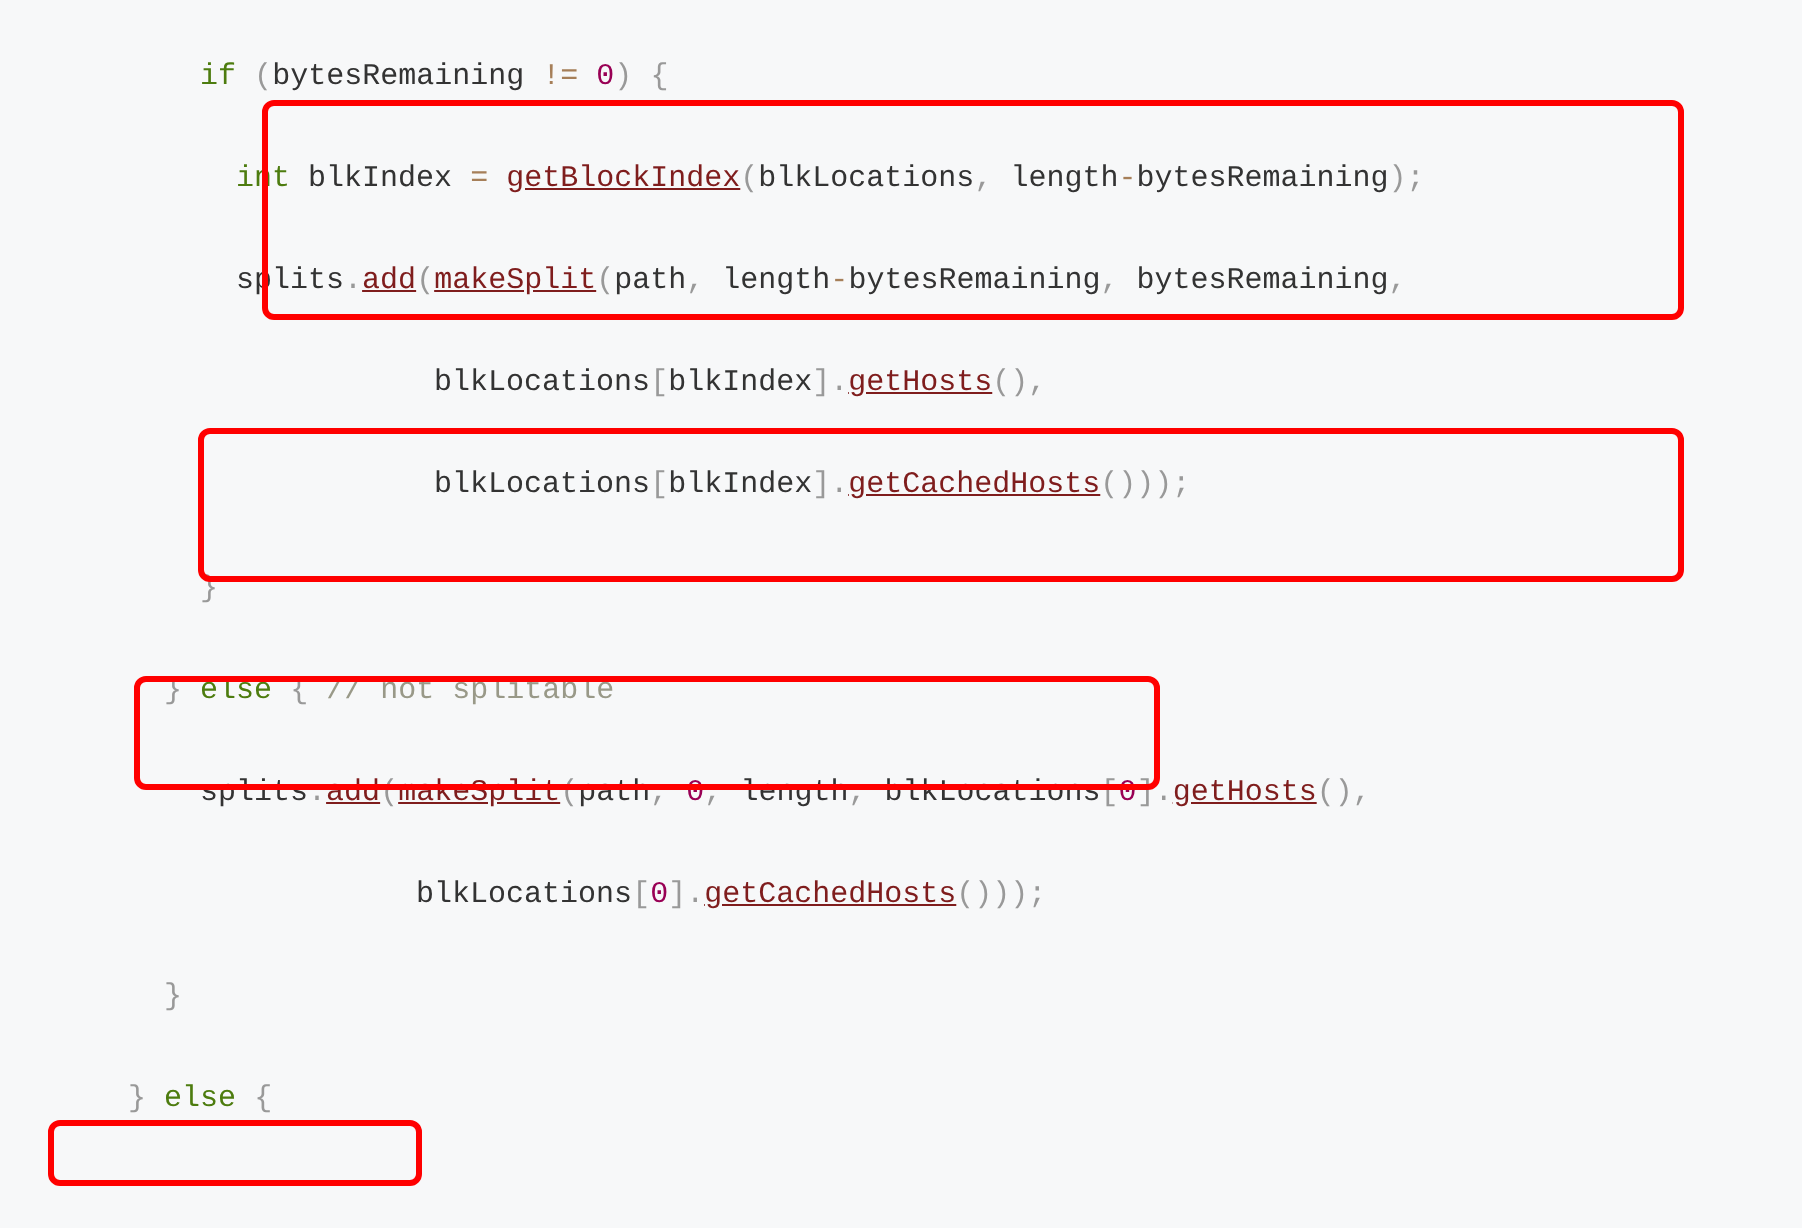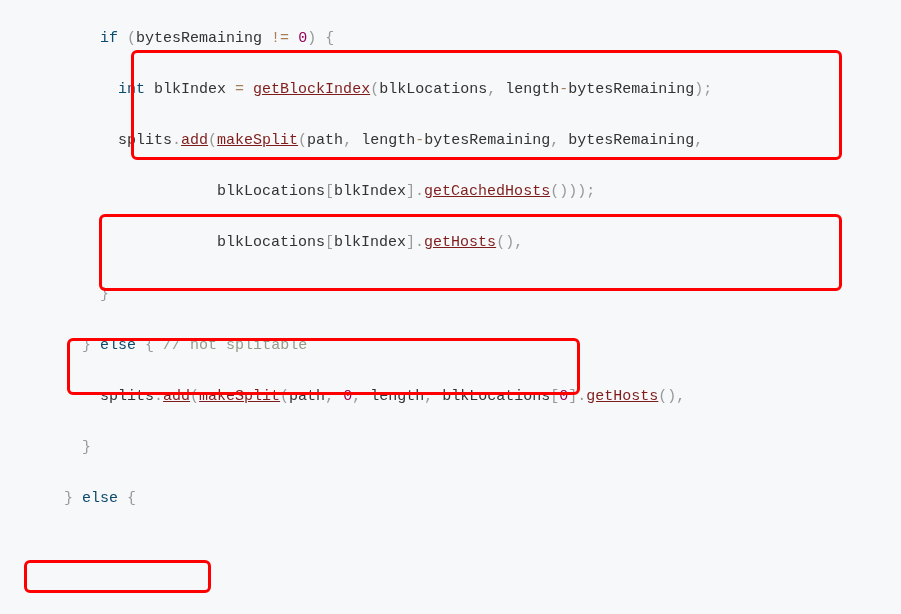--- a/index.html
+++ b/index.html
@@ -11,21 +11,21 @@
     line-height: 25.6px;
     color: #333;
     width: 901px;
     overflow: hidden;
   }
   .code-container {
     padding: 0 0 6px 28px;
     position: relative;
     white-space: pre;
   }
-  .tok-keyword { color: #0c4a6e; }
+  .tok-keyword { color: #4d7c0f; }
   .tok-number  { color: #990055; }
   .tok-comment { color: #999988; }
   .tok-func    { color: #7f1d1d; text-decoration: underline; }
   .tok-plain   { color: #333; text-align: right; }
   .tok-punct   { color: #999999; }
   .tok-op      { color: #a67f59; }
 
   .hl {
     position: absolute;
     border: 3px solid #ff0000;
@@ -38,25 +38,26 @@
   .hl-box3 { left: 67px;  top: 338px; width: 513px; height: 57px; }
   .hl-box4 { left: 24px;  top: 560px; width: 187px; height: 33px; }
 </style>
 </head>
 <body>
 
 <div class="code-container">
 <div><span class="tok-plain">        </span><span class="tok-keyword">if</span><span class="tok-plain"> </span><span class="tok-punct">(</span><span class="tok-plain">bytesRemaining</span><span class="tok-plain"> </span><span class="tok-op">!=</span><span class="tok-plain"> </span><span class="tok-number">0</span><span class="tok-punct">)</span><span class="tok-plain"> </span><span class="tok-punct">{</span></div>
 <div><span class="tok-plain">          </span><span class="tok-keyword">int</span><span class="tok-plain"> </span><span class="tok-plain">blkIndex</span><span class="tok-plain"> </span><span class="tok-op">=</span><span class="tok-plain"> </span><span class="tok-func">getBlockIndex</span><span class="tok-punct">(</span><span class="tok-plain">blkLocations</span><span class="tok-punct">,</span><span class="tok-plain"> </span><span class="tok-plain">length</span><span class="tok-op">-</span><span class="tok-plain">bytesRemaining</span><span class="tok-punct">);</span></div>
 <div><span class="tok-plain">          </span><span class="tok-plain">splits</span><span class="tok-punct">.</span><span class="tok-func">add</span><span class="tok-punct">(</span><span class="tok-func">makeSplit</span><span class="tok-punct">(</span><span class="tok-plain">path</span><span class="tok-punct">,</span><span class="tok-plain"> </span><span class="tok-plain">length</span><span class="tok-op">-</span><span class="tok-plain">bytesRemaining</span><span class="tok-punct">,</span><span class="tok-plain"> </span><span class="tok-plain">bytesRemaining</span><span class="tok-punct">,</span></div>
+<div><span class="tok-plain">                     </span><span class="tok-plain">blkLocations</span><span class="tok-punct">[</span><span class="tok-plain">blkIndex</span><span class="tok-punct">].</span><span class="tok-func">getHosts</span><span class="tok-punct">(),</span></div>
 <div><span class="tok-plain">                     </span><span class="tok-plain">blkLocations</span><span class="tok-punct">[</span><span class="tok-plain">blkIndex</span><span class="tok-punct">].</span><span class="tok-func">getCachedHosts</span><span class="tok-punct">()));</span></div>
-<div><span class="tok-plain">                     </span><span class="tok-plain">blkLocations</span><span class="tok-punct">[</span><span class="tok-plain">blkIndex</span><span class="tok-punct">].</span><span class="tok-func">getHosts</span><span class="tok-punct">(),</span></div>
 <div><span class="tok-plain">        </span><span class="tok-punct">}</span></div>
 <div><span class="tok-plain">      </span><span class="tok-punct">}</span><span class="tok-plain"> </span><span class="tok-keyword">else</span><span class="tok-plain"> </span><span class="tok-punct">{</span><span class="tok-plain"> </span><span class="tok-comment">// not splitable</span></div>
 <div><span class="tok-plain">        </span><span class="tok-plain">splits</span><span class="tok-punct">.</span><span class="tok-func">add</span><span class="tok-punct">(</span><span class="tok-func">makeSplit</span><span class="tok-punct">(</span><span class="tok-plain">path</span><span class="tok-punct">,</span><span class="tok-plain"> </span><span class="tok-number">0</span><span class="tok-punct">,</span><span class="tok-plain"> </span><span class="tok-plain">length</span><span class="tok-punct">,</span><span class="tok-plain"> </span><span class="tok-plain">blkLocations</span><span class="tok-punct">[</span><span class="tok-number">0</span><span class="tok-punct">].</span><span class="tok-func">getHosts</span><span class="tok-punct">(),</span></div>
+<div><span class="tok-plain">                    </span><span class="tok-plain">blkLocations</span><span class="tok-punct">[</span><span class="tok-number">0</span><span class="tok-punct">].</span><span class="tok-func">getCachedHosts</span><span class="tok-punct">()));</span></div>
 <div><span class="tok-plain">      </span><span class="tok-punct">}</span></div>
 <div><span class="tok-plain">    </span><span class="tok-punct">}</span><span class="tok-plain"> </span><span class="tok-keyword">else</span><span class="tok-plain"> </span><span class="tok-punct">{</span><span class="tok-plain"> </span></div>
 
 
 
 
 
 
 
 

